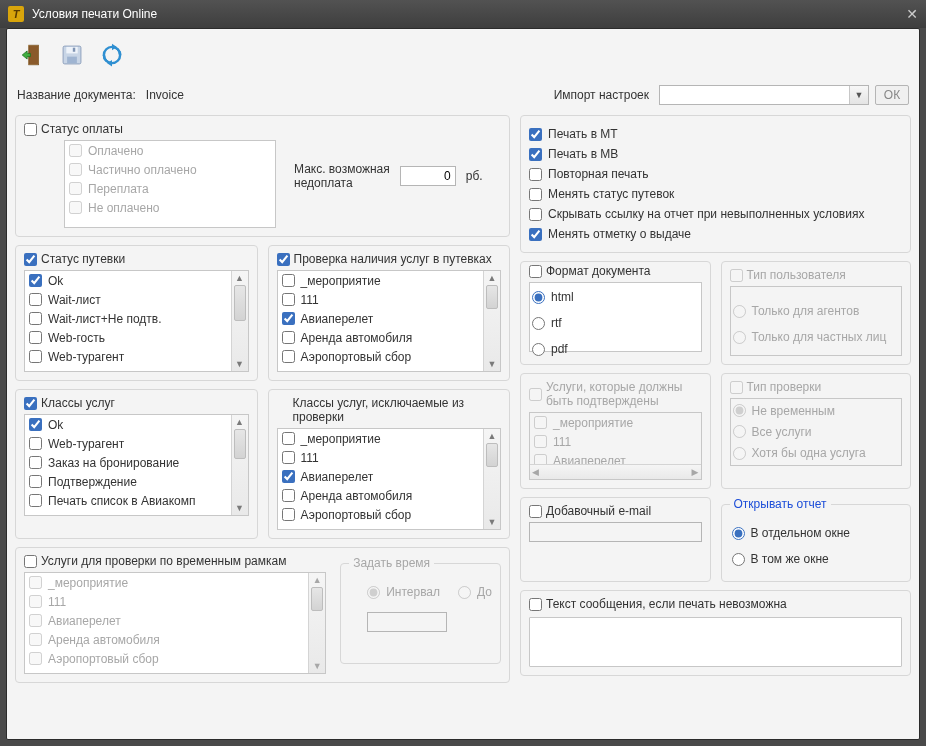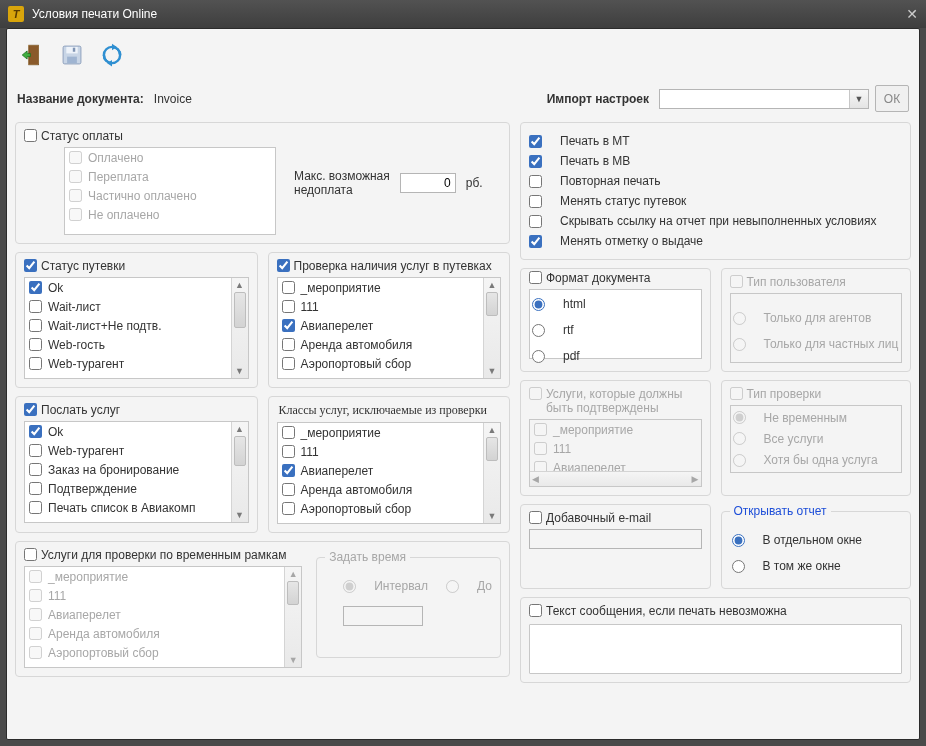--- a/index.html
+++ b/index.html
@@ -5,32 +5,32 @@
   html,body{margin:0;padding:0;font-family:"Segoe UI",Tahoma,sans-serif;font-size:12px;color:#333;background:#4a4a4a;}
   .window{width:926px;height:746px;background:#4a4a4a;position:relative;box-sizing:border-box;}
   .titlebar{height:28px;background:linear-gradient(#525252,#3e3e3e);display:flex;align-items:center;padding:0 8px;color:#fff;}
   .titlebar .ticon{width:16px;height:16px;background:#d9a50b;border-radius:2px;margin-right:8px;display:flex;align-items:center;justify-content:center;font-style:italic;font-weight:bold;color:#5a3b00;font-size:11px;}
   .titlebar .close{margin-left:auto;color:#ccc;font-size:14px;cursor:pointer;}
   .client{position:absolute;top:28px;left:6px;right:6px;bottom:6px;background:#f4f4f4;border:1px solid #2b2b2b;border-radius:2px;box-sizing:border-box;padding:6px 8px 8px 8px;overflow:hidden;}
   .toolbar{height:36px;display:flex;align-items:center;gap:10px;padding:2px 0 6px 2px;}
   .tbtn{width:30px;height:30px;display:flex;align-items:center;justify-content:center;cursor:pointer;}
   .tbtn svg{width:26px;height:26px;}
   .hdrrow{display:flex;align-items:center;padding:6px 2px 10px 2px;}
-  .hdrrow .lbl{margin-right:10px;font-weight:bold;}
+  .hdrrow .lbl{margin-right:10px;}
   .hdrrow .spacer{flex:1;}
   .inputflat{border:1px solid #b5b5b5;background:#fff;height:20px;box-sizing:border-box;padding:0 4px;font:inherit;}
-  .okbtn{height:27px;width:34px;margin-left:6px;border:1px solid #b5b5b5;background:#f0f0f0;color:#888;font:inherit;cursor:pointer;border-radius:2px;}
+  .okbtn{height:20px;width:34px;margin-left:6px;border:1px solid #b5b5b5;background:#f0f0f0;color:#888;font:inherit;cursor:pointer;border-radius:2px;}
   .cols{display:flex;gap:10px;align-items:stretch;}
   .colL{width:495px;display:flex;flex-direction:column;gap:8px;}
   .colR{flex:1;display:flex;flex-direction:column;gap:8px;}
   .group{border:1px solid #d7d7d7;border-radius:4px;background:#f4f4f4;padding:8px;position:relative;box-sizing:border-box;}
-  .ghdr{display:flex;align-items:flex-start;gap:4px;margin:-2px 0 4px 0;}
+  .ghdr{display:flex;align-items:center;gap:4px;margin:-2px 0 4px 0;}
   input[type=checkbox]{width:13px;height:13px;margin:0;vertical-align:middle;accent-color:#3a70bf;}
   input[type=radio]{width:13px;height:13px;margin:0;vertical-align:middle;accent-color:#3a70bf;}
-  .cbrow{display:flex;align-items:center;gap:18px;height:20px;}
+  .cbrow{display:flex;align-items:center;gap:6px;height:20px;}
   .listwrap{display:flex;border:1px solid #c7c7c7;background:#fff;}
   .listinner{flex:1;overflow:hidden;}
   .listscroll{width:16px;background:linear-gradient(#f5f5f5,#e9e9e9);border-left:1px solid #d4d4d4;position:relative;}
   .listscroll .thumb{position:absolute;left:2px;right:2px;background:linear-gradient(#e6e6e6,#d3d3d3);border:1px solid #bdbdbd;border-radius:2px;}
   .listscroll .arr{position:absolute;left:0;right:0;height:14px;display:flex;align-items:center;justify-content:center;color:#7a7a7a;font-size:9px;}
   .litem{display:flex;align-items:center;gap:6px;height:19px;padding:0 4px;}
   .disabled, .disabled *{color:#a7a7a7 !important;}
   .smallnum{width:56px;text-align:right;}
   fieldset.fs{border:1px solid #d7d7d7;border-radius:4px;margin:0;padding:8px;}
   fieldset.fs legend{padding:0 4px;color:#1d4ed8;}
@@ -104,25 +104,25 @@
           </div>
           <div style="display:flex;gap:18px;align-items:flex-start;">
             <div class="listwrap disabled" style="width:210px;height:86px;margin-left:40px;">
               <div class="listinner" id="pay-list">
                   <div class="litem">
                     <input type="checkbox" disabled="" style="">
                     <span>Оплачено</span>
                   </div>
                   <div class="litem">
                     <input type="checkbox" disabled="" style="">
+                    <span>Частично оплачено</span>
+                  </div>
+                  <div class="litem">
+                    <input type="checkbox" disabled="" style="">
                     <span>Переплата</span>
-                  </div>
-                  <div class="litem">
-                    <input type="checkbox" disabled="" style="">
-                    <span>Частично оплачено</span>
                   </div>
                   <div class="litem">
                     <input type="checkbox" disabled="" style="">
                     <span>Не оплачено</span>
                   </div>
                 </div>
             </div>
             <div style="display:flex;align-items:center;gap:10px;padding-top:22px;">
               <div>
                 <div>Макс. возможная</div>
@@ -204,21 +204,21 @@
                 <div class="arr" style="bottom:0">▼</div>
               </div>
             </div>
           </div>
         </div>
 
         <div class="row2">
           <div class="group half">
             <div class="ghdr">
               <input type="checkbox" checked="" style="">
-              <span>Послать услуг</span>
+              <span>Классы услуг</span>
             </div>
             <div class="listwrap" style="height:100px;">
               <div class="listinner" id="svcstatus-list">
                   <div class="litem">
                     <input type="checkbox" checked="" style="">
                     <span>Ok</span>
                   </div>
                   <div class="litem">
                     <input type="checkbox" style="">
                     <span>Web-турагент</span>
@@ -237,21 +237,21 @@
                   </div>
                 </div>
               <div class="listscroll">
                 <div class="arr" style="top:0">▲</div>
                 <div class="thumb" style="top:14px;height:28px;"></div>
                 <div class="arr" style="bottom:0">▼</div>
               </div>
             </div>
           </div>
           <div class="group half">
-            <div class="ghdr" style="margin-left:2px;font-family:Liberation Serif, serif;">
+            <div class="ghdr" style="margin-left:16px;">
               <span>Классы услуг, исключаемые из проверки</span>
             </div>
             <div class="listwrap" style="height:100px;">
               <div class="listinner" id="svcclasses-list">
                   <div class="litem">
                     <input type="checkbox" style="">
                     <span>_мероприятие</span>
                   </div>
                   <div class="litem">
                     <input type="checkbox" style="">

